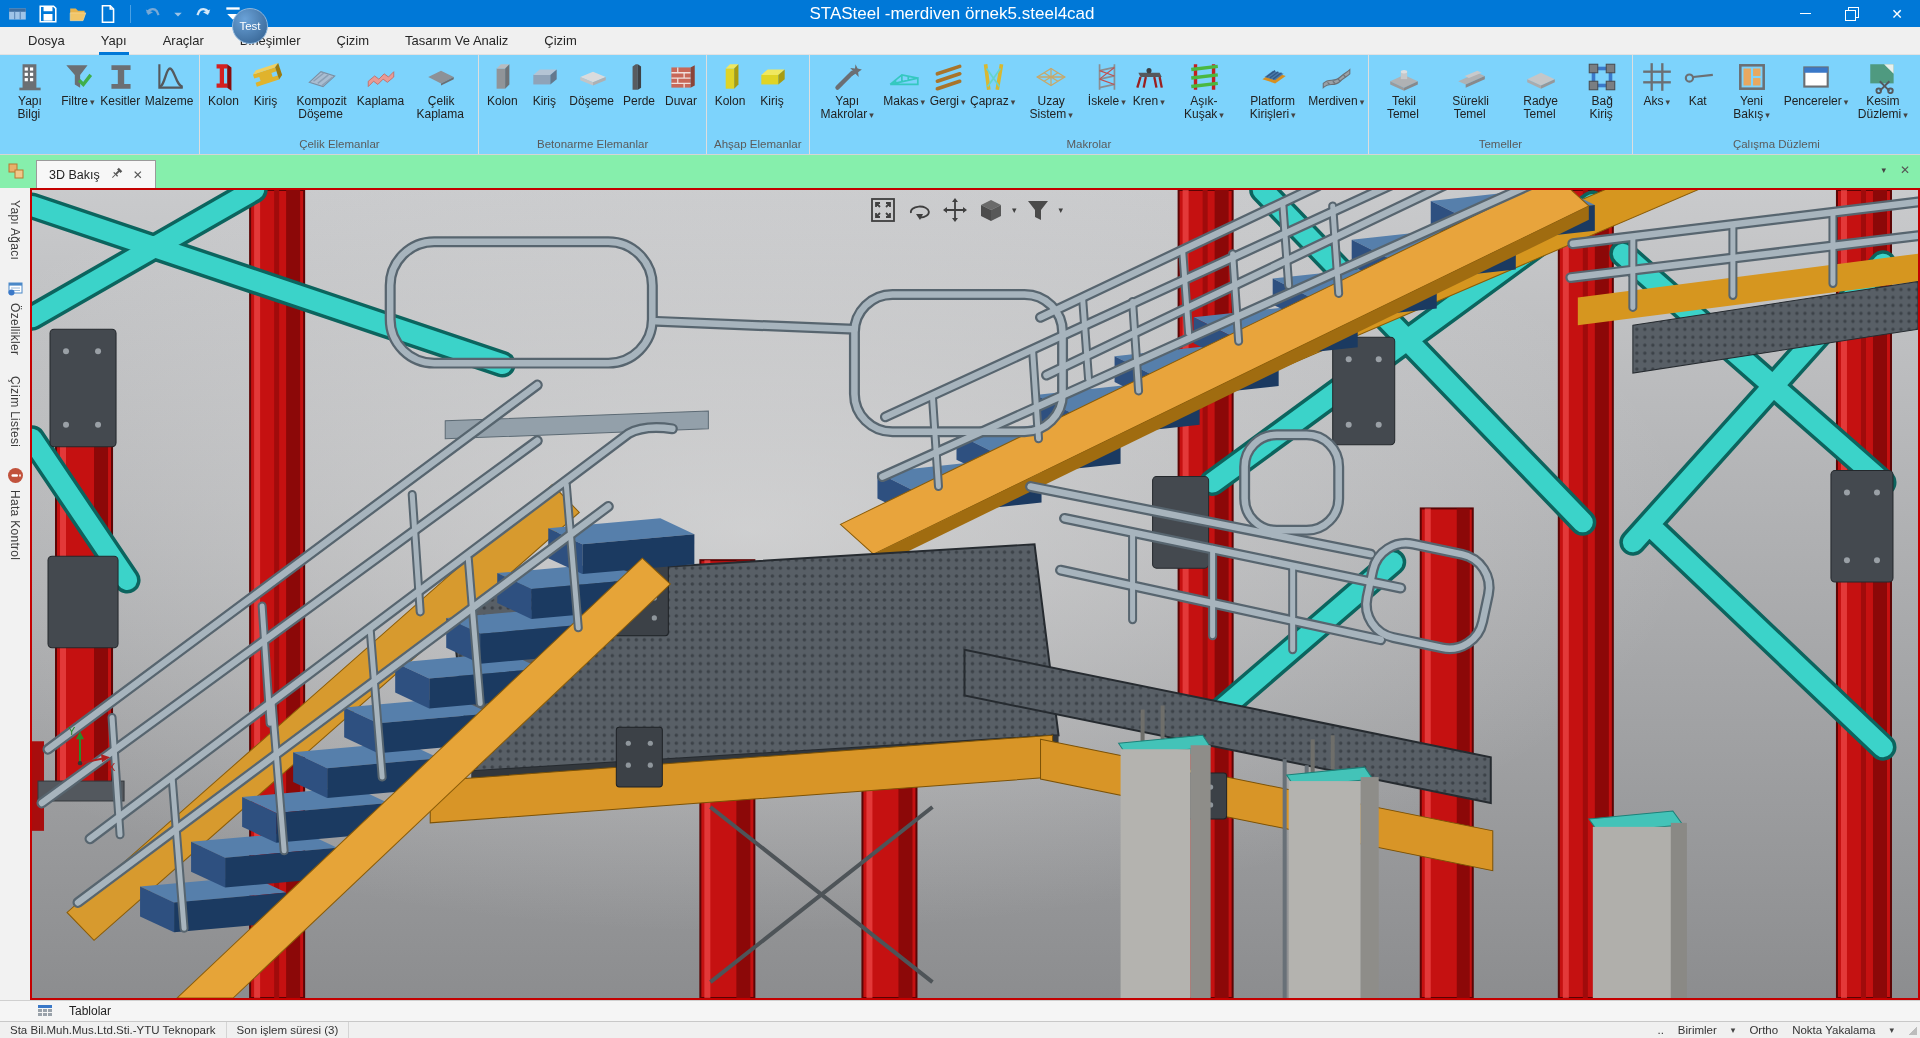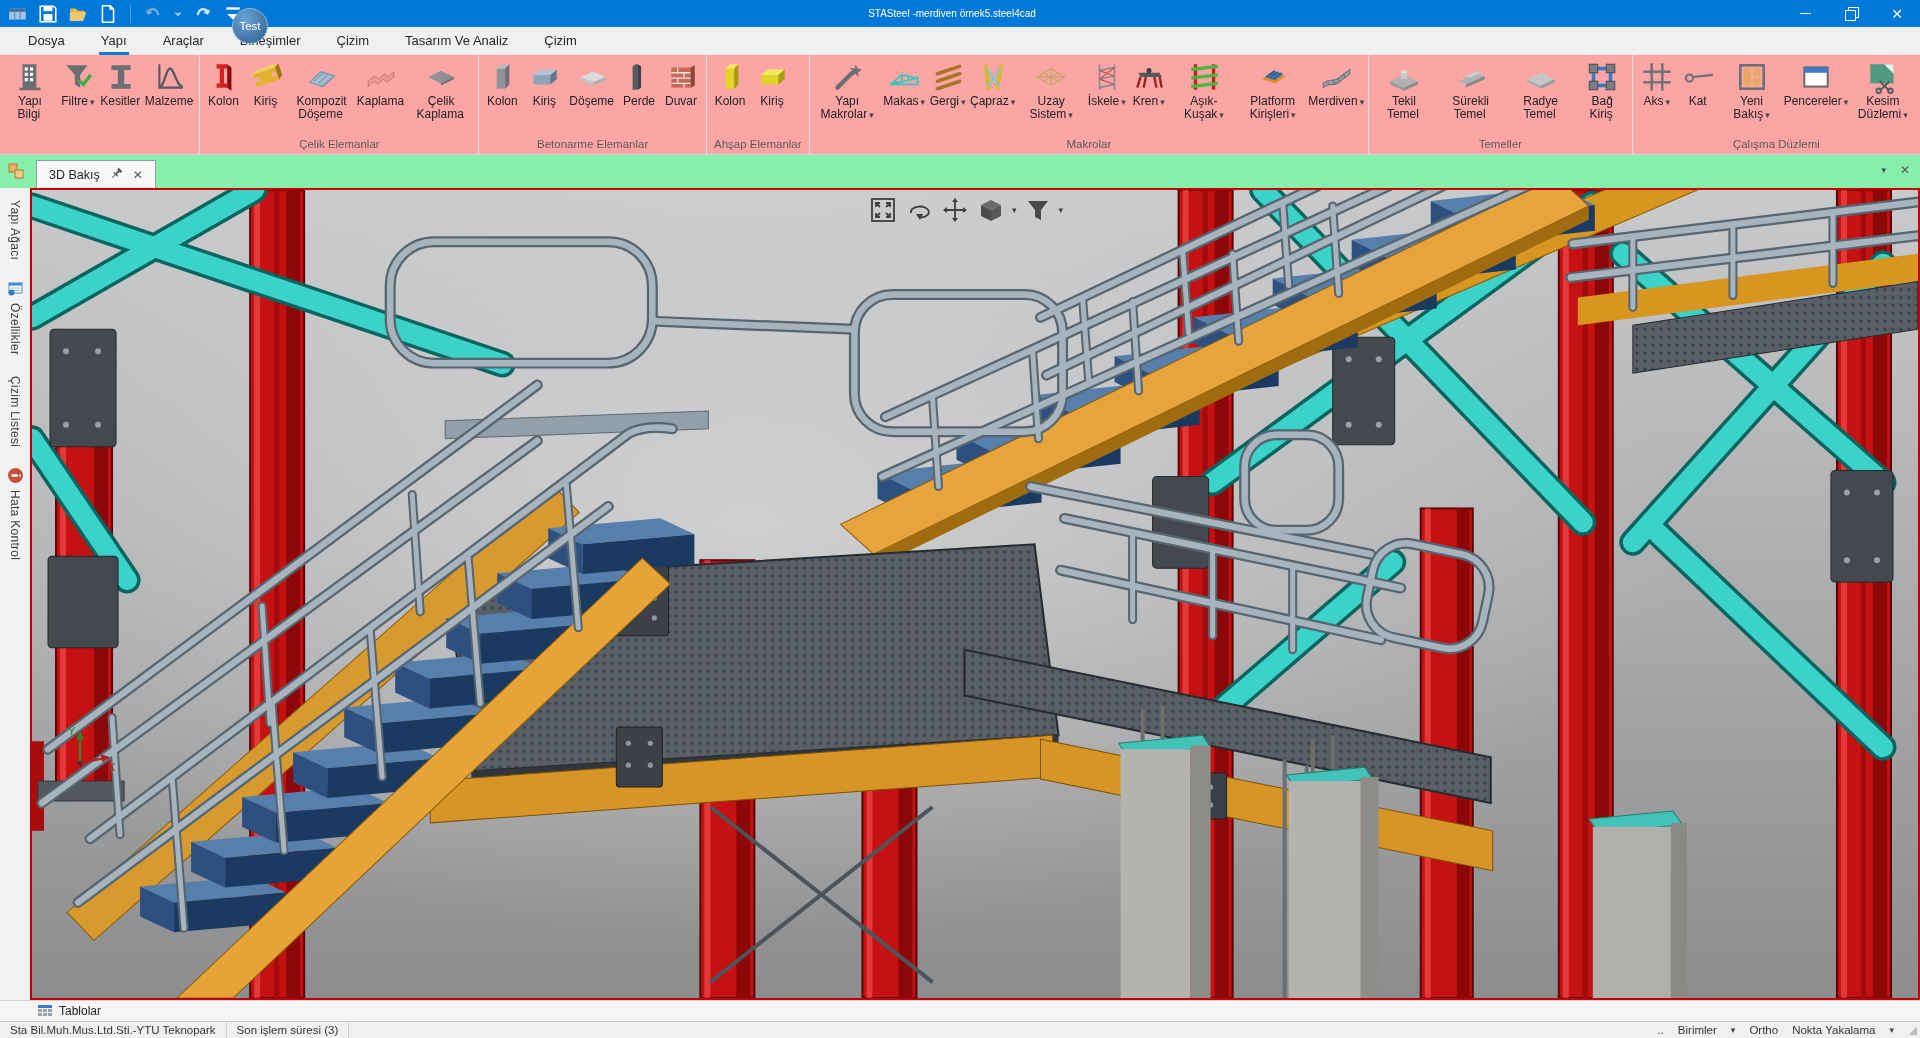--- a/index.html
+++ b/index.html
@@ -4,40 +4,40 @@
 <style>
   * { margin:0; padding:0; box-sizing:border-box; }
   html,body { width:1920px; height:1038px; overflow:hidden;
     font-family:"Liberation Sans", sans-serif; font-size:12px; color:#1e1e1e; background:#f0f0f0; }
 
   
   .titlebar { position:relative; height:27px; background:#0078d7; display:flex; align-items:center; color:#fff; }
   .qat { display:flex; align-items:center; gap:10px; padding-left:8px; }
   .qat .qbtn { width:20px; height:20px; display:flex; align-items:center; justify-content:center; }
   .qat .sep { width:1px; height:18px; background:#4aa0e4; margin:0 2px; }
-  .title-text { position:absolute; left:0; right:16px; text-align:center; font-size:10px; pointer-events:none; }
+  .title-text { position:absolute; left:0; right:16px; text-align:center; font-size:17px; pointer-events:none; }
   .winbtns { margin-left:auto; display:flex; height:100%; }
   .winbtn { width:46px; height:100%; display:flex; align-items:center; justify-content:center; }
   .min-glyph { width:11px; height:1px; background:#fff; }
   .restore-glyph { position:relative; width:10px; height:10px; }
   .restore-glyph:before { content:""; position:absolute; left:2px; top:-2px; width:9px; height:9px; border:1px solid #fff; }
   .restore-glyph:after { content:""; position:absolute; left:-1px; top:1px; width:9px; height:9px; border:1px solid #fff; background:#0078d7; }
   .close-glyph { font-size:14px; line-height:14px; }
 
   
   .menubar { position:relative; height:28px; background:#f0f0f0; display:flex; align-items:center; padding-left:10px; border-bottom:1px solid #e2e2e2; }
   .mtab { padding:0 18px; font-size:13px; color:#262626; height:100%; display:flex; align-items:center; position:relative; }
   .mtab.active { font-weight:normal; }
   .mtab.active:after { content:""; position:absolute; left:16px; right:16px; bottom:-1px; height:3px; background:#0078d7; }
   .test-badge { position:absolute; left:232px; top:-19px; width:36px; height:36px; border-radius:50%;
     background:radial-gradient(circle at 35% 30%, #6aa2d8, #3f6e9e 75%); border:1px solid #8db6dd;
     color:#fff; font-size:11.5px; display:flex; align-items:center; justify-content:center; z-index:50; }
 
   
-  .ribbon { height:100px; background:#fca5a5; display:flex; align-items:stretch; border-bottom:1px solid #d5d5d5; overflow:hidden; }
+  .ribbon { height:100px; background:#7dd3fc; display:flex; align-items:stretch; border-bottom:1px solid #d5d5d5; overflow:hidden; }
   .rgroup { display:flex; flex-direction:column; border-right:1px solid #dedede; padding:2px 3px 0 3px; }
   .rbtns { display:flex; flex:1; align-items:flex-start; }
   .rbtn { display:flex; flex-direction:column; align-items:center; padding:2px 3px 0 3px; min-width:42px; max-width:74px; }
   .ricon { height:36px; display:flex; align-items:center; justify-content:center; }
   .ricon svg { width:34px; height:34px; }
   .rlabel { font-size:12px; line-height:13px; text-align:center; color:#222; max-width:68px; }
   .caret { font-size:9px; color:#444; margin-left:2px; }
   .rgrouplabel { text-align:center; font-size:11.5px; color:#5a5a5a; padding:3px 4px 4px 4px; white-space:nowrap; }
 
   
@@ -55,21 +55,21 @@
   .rail-label { writing-mode:vertical-rl; font-size:12px; color:#3c3c3c; letter-spacing:.3px; margin-top:6px; }
   .rail-ic { width:17px; height:17px; margin-top:6px; }
   .viewport { position:relative; flex:1; border:2px solid #c40000; background:#b0b0b2; overflow:hidden; }
   .viewport svg.scene { width:100%; height:100%; display:block; }
   .vtools { position:absolute; left:836px; top:5px; display:flex; align-items:center; gap:6px; }
   .vtool { width:30px; height:30px; display:flex; align-items:center; justify-content:center; }
   .vtool svg { width:26px; height:26px; }
   .vcaret { font-size:9px; color:#3f3f3f; }
 
   
-  .tablebar { height:21px; background:#f5f5f5; border-top:1px solid #d0d0d0; display:flex; align-items:center; padding-left:38px; gap:7px; }
+  .tablebar { height:21px; background:#f5f5f5; border-top:1px solid #d0d0d0; display:flex; align-items:center; padding-left:38px; gap:17px; }
   .tablebar svg { width:14px; height:12px; }
   .tablebar span { font-size:12px; color:#222; }
   .statusbar { height:17px; background:#f0f0f0; border-top:1px solid #c8c8c8; display:flex; align-items:center; font-size:11.5px; color:#333;text-align:right; }
   .scell { padding:0 10px; height:100%; display:flex; align-items:center; border-right:1px solid #d4d4d4; }
   .sright { margin-left:auto; display:flex; align-items:center; gap:14px; padding-right:26px; }
   .sgrip { position:absolute; right:3px; bottom:3px; width:8px; height:8px;
     background:linear-gradient(135deg, transparent 50%, #9a9a9a 50%); opacity:.6; }
   .scaret { font-size:9px; color:#444; }
 </style>
 </head>

